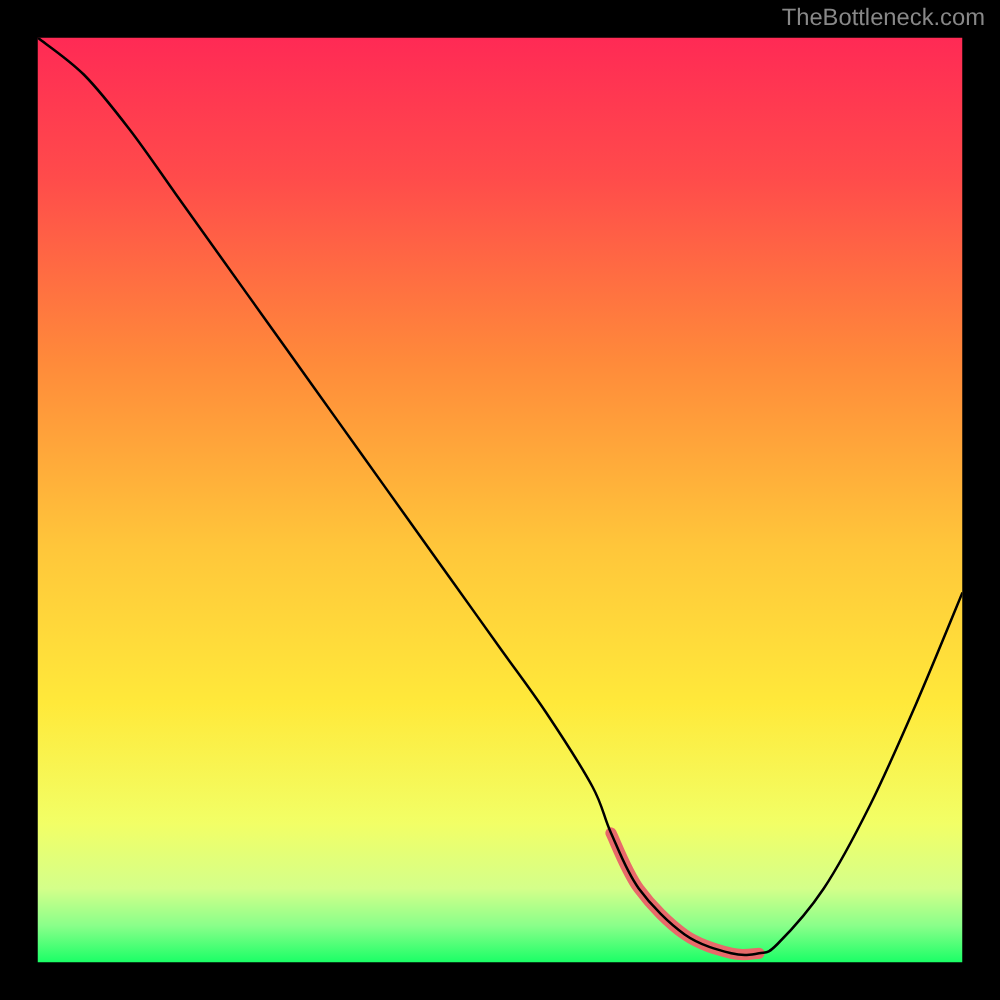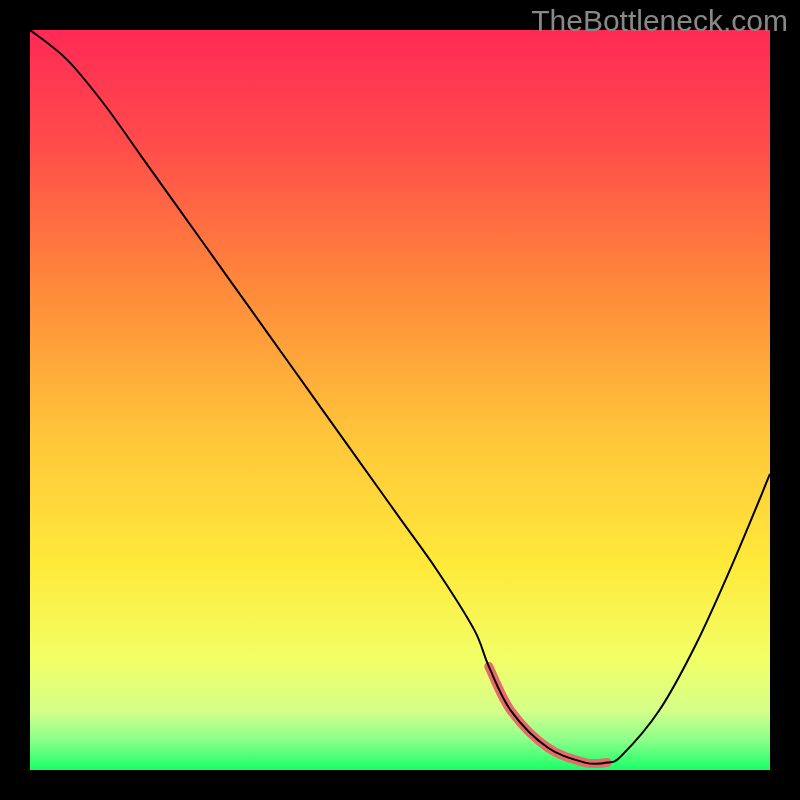--- a/index.html
+++ b/index.html
@@ -9,21 +9,21 @@
     background: #000;
     position: relative;
     font-family: Arial, sans-serif;
     overflow: hidden;
   }
   .watermark {
     position: absolute;
     top: 4px;
     right: 12px;
     color: #888;
-    font-size: 30px;
+    font-size: 19px;
     font-weight: 500;
     z-index: 10;
   }
   .plot-area {
     position: absolute;
     left: 30px;
     top: 30px;
     width: 740px;
     height: 740px;
   }

